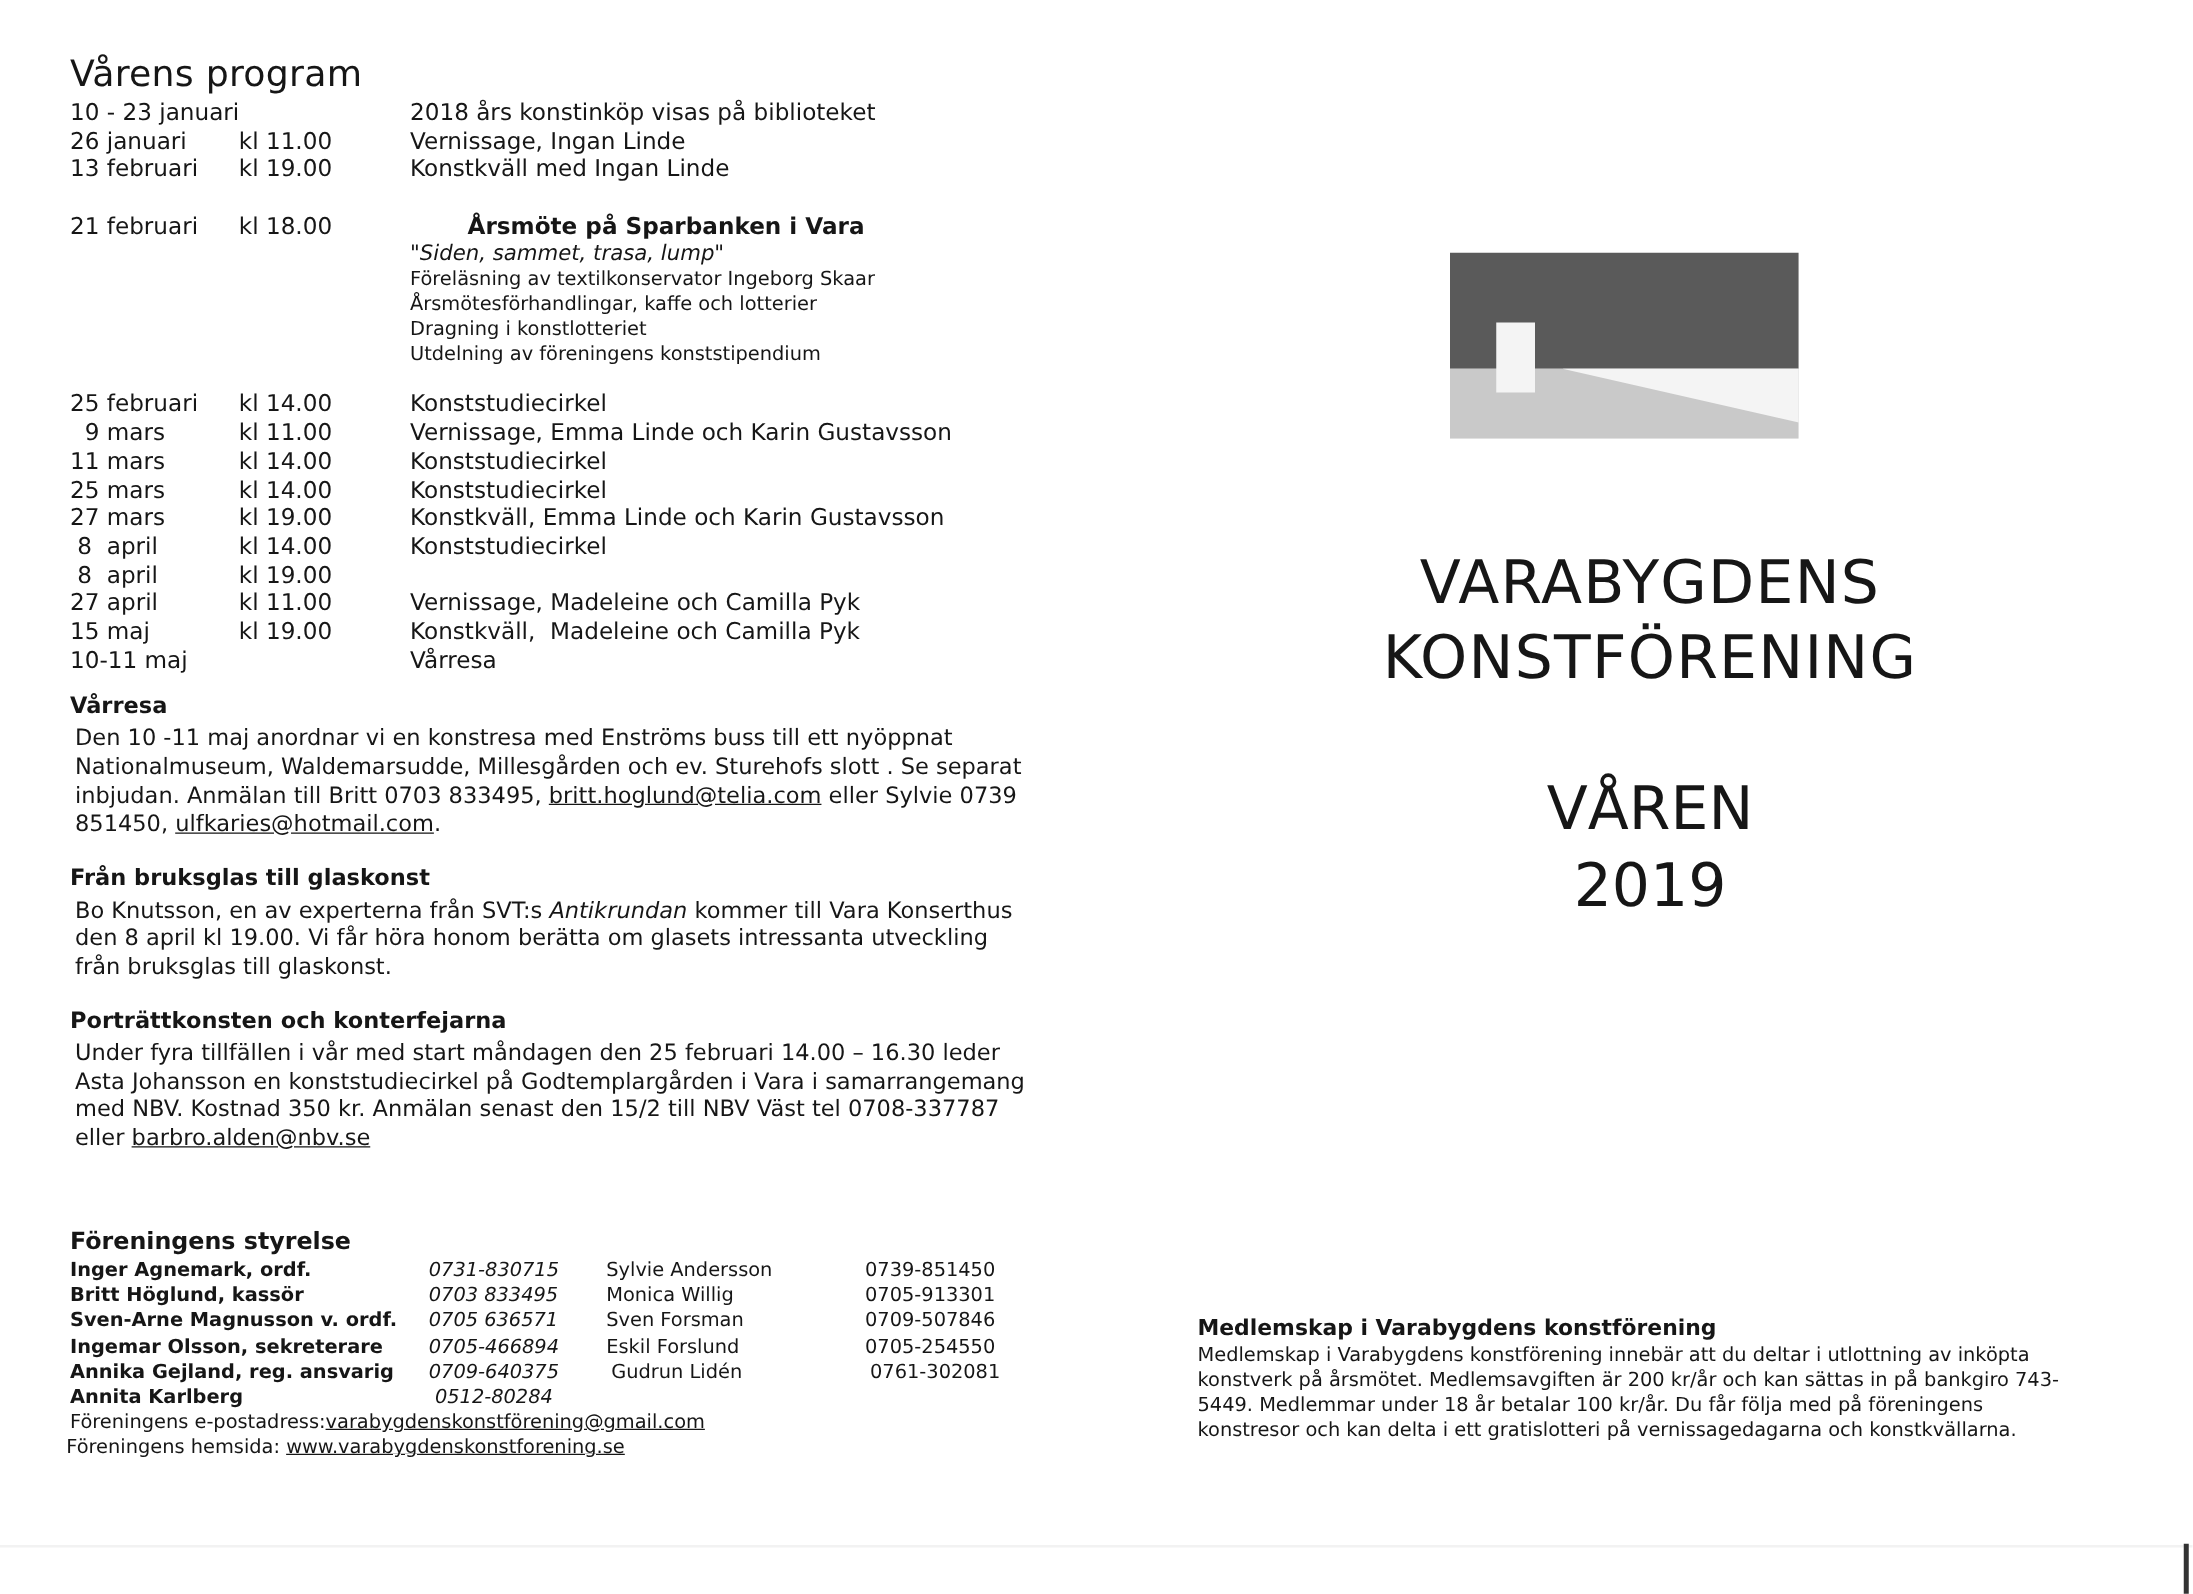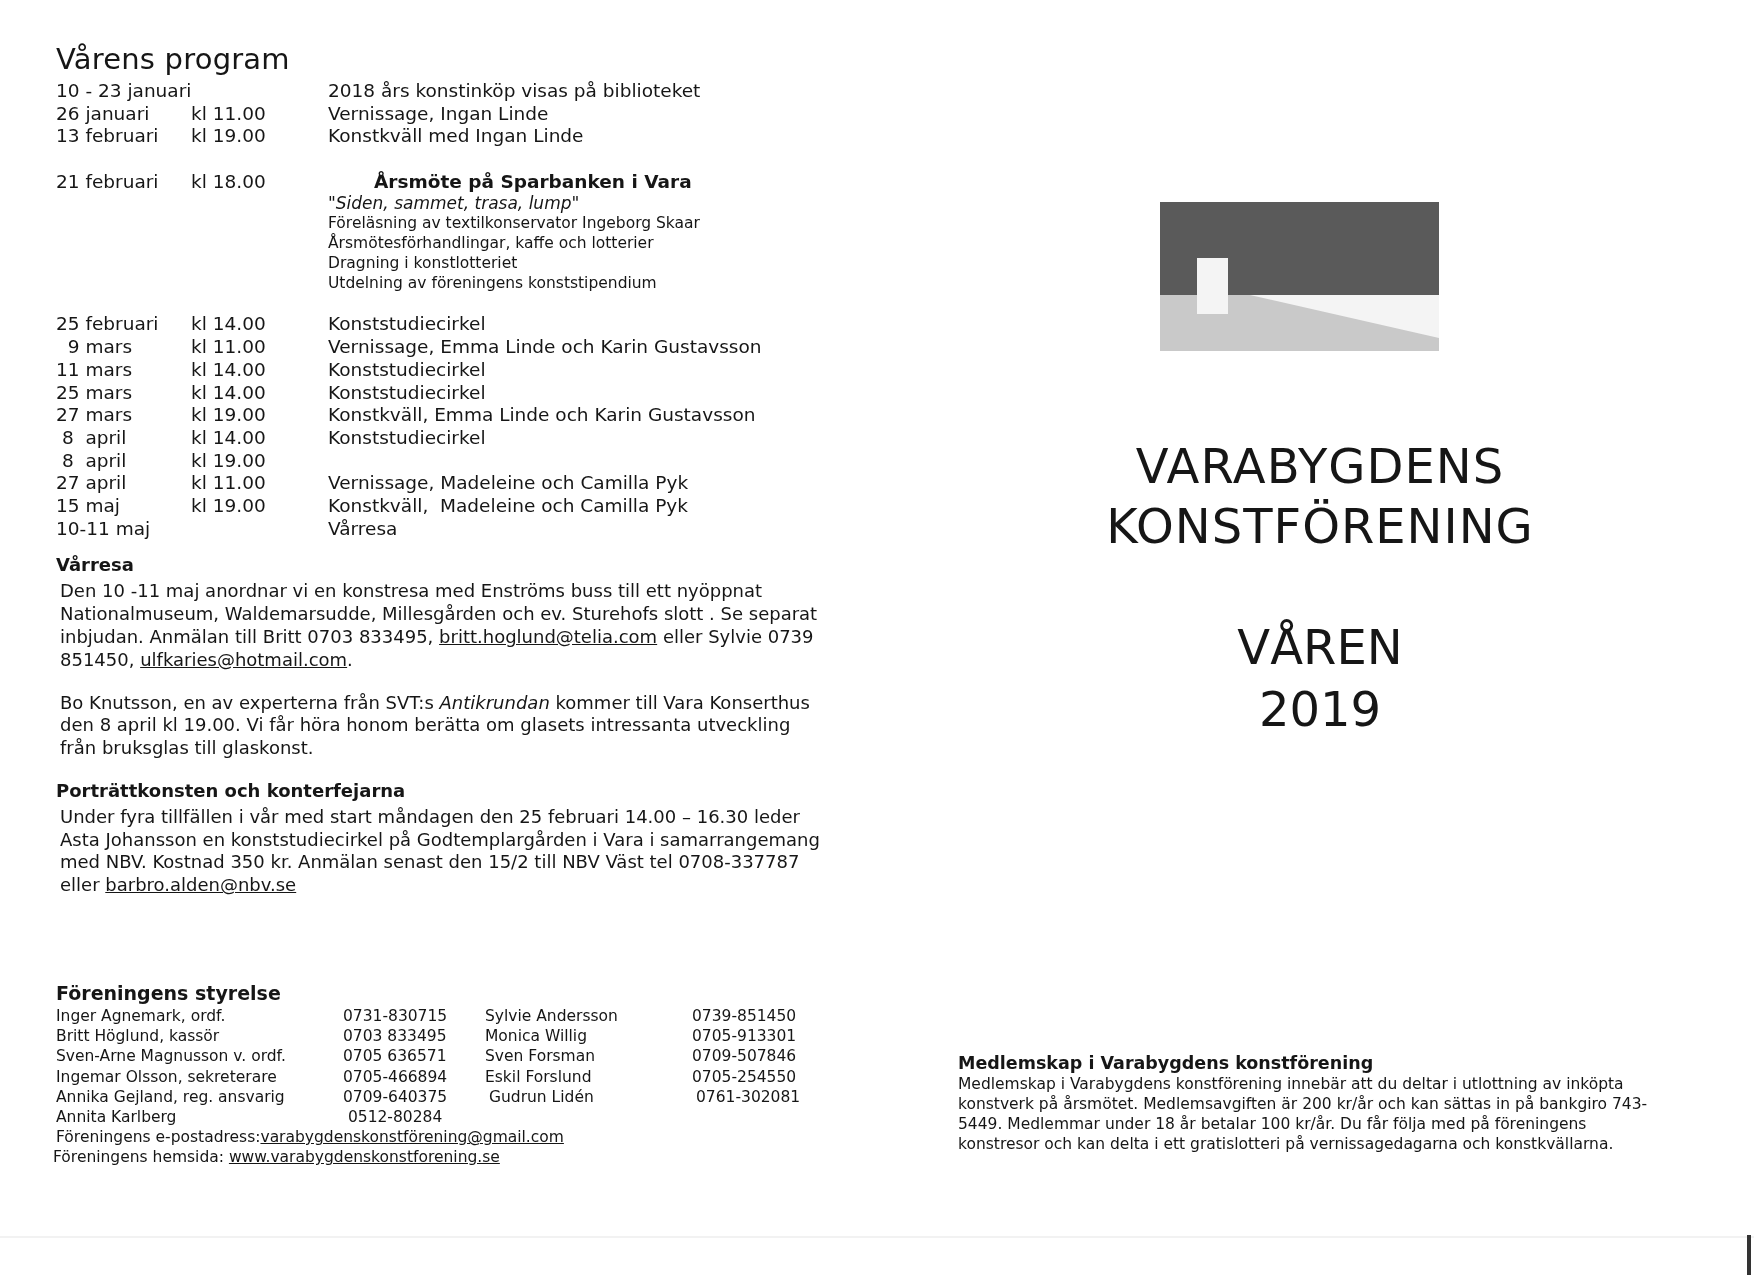--- a/index.html
+++ b/index.html
@@ -26,22 +26,22 @@
 
   .section { margin-top: 14px; }
   .section h2 { font-size: 18px; font-weight: bold; margin: 0; line-height: 22px; }
   .section p { font-size: 18px; line-height: 22.8px; margin: 4px; width: 760px; }
   .section a, .contact a { color: inherit; text-decoration: underline; }
   .ital { font-style: italic; }
 
   .board { position: absolute; left: 56px; top: 982px; width: 800px; }
   .board h2 { font-size: 19px; font-weight: bold; margin: 0 0 2px 0; line-height: 22px; font-family: "DejaVu Sans", sans-serif; }
   .board-row { display: flex; font-size: 15.5px; line-height: 20.2px; height: 20.2px; white-space: nowrap; }
-  .board-row .n1 { width: 287px; }
-  .board-row .p1 { width: 142px; }
+  .board-row .n1 { width: 287px; font-weight: bold; }
+  .board-row .p1 { width: 142px; font-style: italic; }
   .board-row .n2 { width: 207px; }
   .board-row .p2 { width: 120px; }
   .contact { font-size: 15.5px; line-height: 20.2px; white-space: nowrap; }
 
   .logo { position: absolute; left: 1160px; top: 202px; width: 279px; height: 149px; }
 
   .title-block { position: absolute; left: 1080px; top: 436px; width: 480px; text-align: center; }
   .title-line { font-size: 48px; line-height: 60px; letter-spacing: 1px; }
   .title-gap { height: 60px; }
   .season { font-size: 48px; line-height: 62px; }
@@ -141,20 +141,21 @@
       <span class="event">Vårresa</span>
     </div>
   </div>
 
   <div class="section">
     <h2>Vårresa</h2>
     <p><span>Den 10 -11 maj anordnar vi en konstresa med Enströms buss till ett nyöppnat Nationalmuseum, Waldemarsudde, Millesgården och ev. Sturehofs slott . Se separat inbjudan. Anmälan till Britt 0703 833495, </span><a>britt.hoglund@telia.com</a><span> eller Sylvie 0739 851450, </span><a>ulfkaries@hotmail.com</a><span>.</span></p>
   </div>
 
   <div class="section" style="margin-top:20px">
+    <h2>Från bruksglas till glaskonst</h2>
     <p><span>Bo Knutsson, en av experterna från SVT:s </span><span class="ital">Antikrundan</span><span> kommer till Vara Konserthus den 8 april kl 19.00. Vi får höra honom berätta om glasets intressanta utveckling från bruksglas till glaskonst.</span></p>
   </div>
 
   <div class="section" style="margin-top:20px">
     <h2>Porträttkonsten och konterfejarna</h2>
     <p><span>Under fyra tillfällen i vår med start måndagen den 25 februari 14.00 – 16.30 leder Asta Johansson en konststudiecirkel på Godtemplargården i Vara i samarrangemang med NBV. Kostnad 350 kr. Anmälan senast den 15/2 till NBV Väst tel 0708-337787 eller </span><a>barbro.alden@nbv.se</a></p>
   </div>
 </div>
 
 <div class="board">

